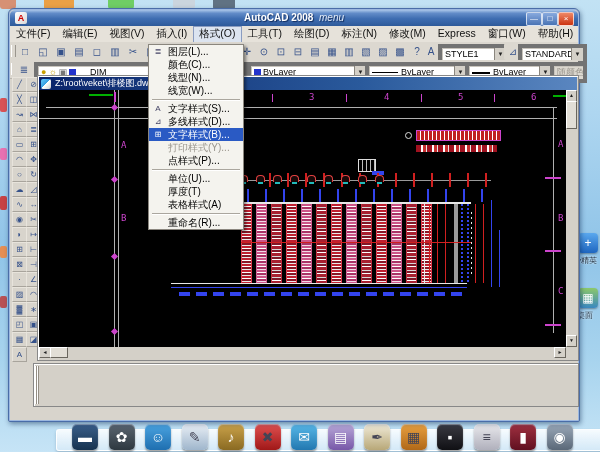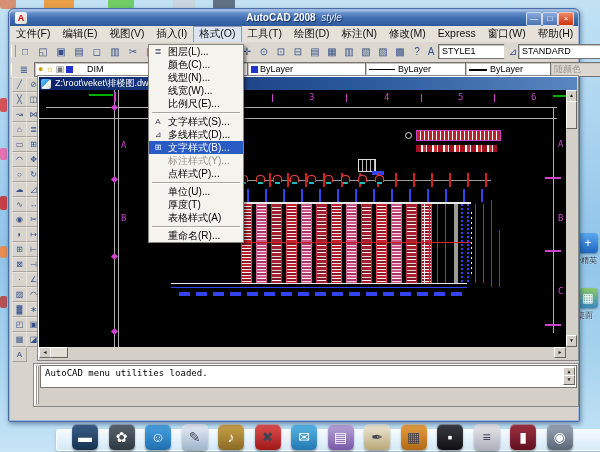--- a/index.html
+++ b/index.html
@@ -39,23 +39,23 @@
   .winbtn.close{background:linear-gradient(180deg,#ee8866,#cc3311);}
   #menubar{position:absolute;left:1px;top:17px;right:1px;height:16px;background:#e6e2da;
            border-bottom:1px solid #b8b4ac;font-size:10.5px;white-space:nowrap;overflow:hidden;}
   .menu-item{display:inline-block;padding:1px 6px 2px 6px;color:#111;}
   .menu-item.active{border:1px solid #8a9cc0;background:#dce4f0;padding:0 5px 1px 5px;}
   .tb-row{position:absolute;left:1px;right:1px;height:18px;background:#dcd8d0;border-bottom:1px solid #bab6ae;}
   #tb1{top:33px;} #tb2{top:51px;}
   .tbgrip{position:absolute;width:3px;height:12px;top:3px;border-left:1px solid #fff;border-right:1px solid #9a968e;}
   .tbicon{position:absolute;top:1px;width:16px;height:15px;font-size:10px;line-height:15px;text-align:center;
           color:#35518a;background:#dcd8d0;border:1px solid transparent;border-radius:2px;}
-  .combo{position:absolute;top:2px;height:13px;background:#fff;border:1px solid #737373;
+  .combo{position:absolute;top:2px;height:13px;background:#fff;border:4px solid #737373;
          box-shadow:inset 1px 1px 0 #c8c4bc;font-size:9px;line-height:13px;color:#000;
-         white-space:nowrap;overflow:hidden;padding-left:48px;}
+         white-space:nowrap;overflow:hidden;}
   .combo .val{position:absolute;left:3px;top:0;}
   .combo .arrow{position:absolute;right:0;top:0;width:11px;height:13px;background:#d4d0c8;
                 border-left:1px solid #8a867e;font-size:6px;line-height:13px;text-align:center;color:#222;}
   .swatch{display:inline-block;width:7px;height:7px;background:#2233cc;margin:3px 2px 0 0;vertical-align:top;}
   .lt-line{display:inline-block;width:26px;height:1px;background:#000;vertical-align:middle;margin-right:3px;}
   
   #draw-col,#modify-col{position:absolute;width:14px;top:68px;background:#dcd8d0;}
   #draw-col{left:3px;} #modify-col{left:17px;}
   .ltool{width:13px;height:13px;font-size:8px;line-height:13px;text-align:center;color:#35518a;
          border:1px solid #e8e4dc;border-right-color:#a8a49c;border-bottom-color:#a8a49c;background:#d8d4cc;}
@@ -148,21 +148,21 @@
       <div class="dt-icon" style="left: 578px; top: 233px; background: linear-gradient(rgb(90, 168, 238), rgb(30, 102, 192));">+</div>
       <div class="dt-label" style="left: 577px; top: 255px;">y精英</div>
       <div class="dt-icon" style="left: 578px; top: 288px; background: linear-gradient(rgb(140, 200, 106), rgb(58, 136, 192));">▦</div>
       <div class="dt-label" style="left: 577px; top: 310px;">桌面</div>
     </div>
 
   <div id="acad">
     <div id="titlebar">
       <div id="app-icon">A</div>
       <div id="title-text">
-        <span>AutoCAD 2008</span>&nbsp;&nbsp;<span id="title-session">style</span>
+        <span>AutoCAD 2008</span>&nbsp;&nbsp;<span id="title-session">menu</span>
       </div>
       <div class="winbtn" style="right:36px">—</div>
       <div class="winbtn" style="right:20px">□</div>
       <div class="winbtn close" style="right:4px">×</div>
     </div>
 
     <div id="menubar"><span class="menu-item">文件(F)</span><span class="menu-item">编辑(E)</span><span class="menu-item">视图(V)</span><span class="menu-item">插入(I)</span><span class="menu-item active">格式(O)</span><span class="menu-item">工具(T)</span><span class="menu-item">绘图(D)</span><span class="menu-item">标注(N)</span><span class="menu-item">修改(M)</span><span class="menu-item">Express</span><span class="menu-item">窗口(W)</span><span class="menu-item">帮助(H)</span></div>
 
     <div id="tb1" class="tb-row">
       <span class="tbgrip" style="left:1px"></span>
@@ -381,40 +381,34 @@
 
       <div class="sb" style="left:1px;top:271px;width:527px;height:11px">
         <div class="sbtn" style="left:0;top:0;width:10px;height:9px;font-size:5px;line-height:9px">◄</div>
         <div class="sthumb" style="left:11px;top:0;width:16px;height:9px"></div>
         <div class="sbtn" style="right:0;top:0;width:10px;height:9px;font-size:5px;line-height:9px">►</div>
       </div>
     </div>
 
     <div id="cmdwin">
       <div id="cmd-grip"></div>
-      <div id="cmd-history">
-        <span>AutoCAD menu utilities loaded.</span>
-        <div class="sbtn" style="right:1px;top:1px;width:10px;height:8px;font-size:5px;line-height:7px">▲</div>
-        <div class="sbtn" style="right:1px;top:9px;width:10px;height:8px;font-size:5px;line-height:7px">▼</div>
-      </div>
     </div>
 
   </div>
 
   <div id="format-menu">
       <div class="mitem"><span class="micon">≣</span><span>图层(L)...</span></div>
       <div class="mitem"><span class="micon"></span><span>颜色(C)...</span></div>
       <div class="mitem"><span class="micon"></span><span>线型(N)...</span></div>
       <div class="mitem"><span class="micon"></span><span>线宽(W)...</span></div>
-      <div class="mitem"><span class="micon"></span><span>比例尺(E)...</span></div>
       <div class="msep"></div>
       <div class="mitem"><span class="micon">A</span><span>文字样式(S)...</span></div>
       <div class="mitem"><span class="micon">⊿</span><span>多线样式(D)...</span></div>
       <div class="mitem selected"><span class="micon">⊞</span><span>文字样式(B)...</span></div>
-      <div class="mitem disabled"><span class="micon"></span><span>标注样式(Y)...</span></div>
+      <div class="mitem disabled"><span class="micon"></span><span>打印样式(Y)...</span></div>
       <div class="mitem"><span class="micon"></span><span>点样式(P)...</span></div>
       <div class="msep"></div>
       <div class="mitem"><span class="micon"></span><span>单位(U)...</span></div>
       <div class="mitem"><span class="micon"></span><span>厚度(T)</span></div>
       <div class="mitem"><span class="micon"></span><span>表格样式(A)</span></div>
       <div class="msep"></div>
       <div class="mitem"><span class="micon"></span><span>重命名(R)...</span></div>
     </div>
 </div>
 

